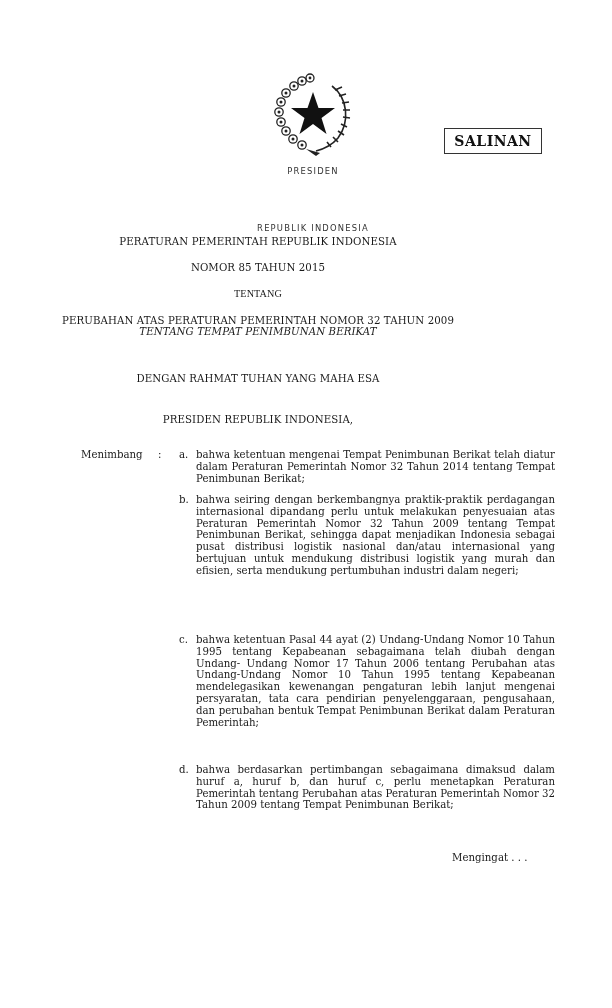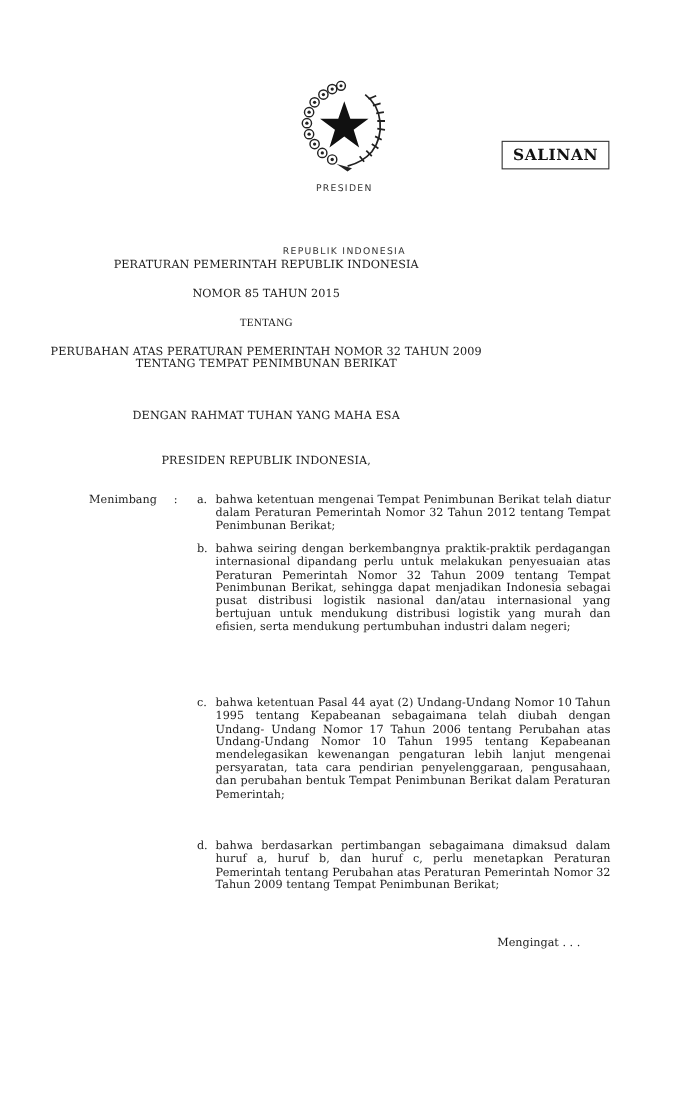--- a/index.html
+++ b/index.html
@@ -8,28 +8,28 @@
     font-family: "DejaVu Serif", "Liberation Serif", serif;
     color: #1a1a1a;
   }
   .emblem { position: absolute; left: 272px; top: 72px; width: 82px; height: 86px; }
   .emblem-caption {
     position: absolute; left: 200px; width: 226px; text-align: center;
     font-family: "DejaVu Sans", "Liberation Sans", sans-serif;
     font-size: 8.4px; letter-spacing: 1.2px; color: #333; line-height: 10px;
   }
   .salinan-box {
-    position: absolute; left: 456px; top: 128px; width: 98px; height: 26px;
+    position: absolute; left: 444px; top: 128px; width: 98px; height: 26px;
     border: 1.3px solid #333; box-sizing: border-box;
     display: flex; align-items: center; justify-content: center;
     font-family: "DejaVu Serif", serif; font-weight: bold; font-size: 14px;
     letter-spacing: 0.5px; color: #111;
   }
   .center-line {
-    position: absolute; left: 0; width: 484px; text-align: center;
+    position: absolute; left: 16px; width: 484px; text-align: center;
     font-size: 10.2px; line-height: 12px; letter-spacing: 0.1px;
   }
   .consider-label { position: absolute; left: 81px; top: 449px; font-size: 10.2px; }
   .consider-colon { position: absolute; left: 158px; top: 449px; font-size: 10.2px; }
   .item { position: absolute; left: 179px; width: 376px; font-size: 10.2px; line-height: 11.8px; }
   .item .letter { position: absolute; left: 0; top: 0; }
   .item .body { margin-left: 17px; text-align: justify; text-align-last: left; }
   .footer-next { position: absolute; left: 452px; top: 852px; font-size: 10.2px; }
 </style>
 </head>
@@ -75,30 +75,30 @@
 </div>
 <div class="emblem-caption" style="top:166px;">PRESIDEN</div>
 <div class="emblem-caption" style="top:177px;margin-top:46px;">REPUBLIK  INDONESIA</div>
 
 <div class="salinan-box">SALINAN</div>
 
 <div class="center-line" style="top:236px;">PERATURAN PEMERINTAH REPUBLIK INDONESIA</div>
 <div class="center-line" style="top:262px;">NOMOR 85 TAHUN 2015</div>
 <div class="center-line" style="top:288px;font-family:Liberation Serif, serif;">TENTANG</div>
 <div class="center-line" style="top:315px;">PERUBAHAN ATAS PERATURAN PEMERINTAH NOMOR 32 TAHUN 2009</div>
-<div class="center-line" style="top:326px;">TENTANG TEMPAT PENIMBUNAN BERIKAT</div>
+<div class="center-line" style="top:326px;font-style:italic;">TENTANG TEMPAT PENIMBUNAN BERIKAT</div>
 <div class="center-line" style="top:373px;">DENGAN RAHMAT TUHAN YANG MAHA ESA</div>
 <div class="center-line" style="top:414px;">PRESIDEN REPUBLIK INDONESIA,</div>
 
 <div class="consider-label">Menimbang</div>
 <div class="consider-colon">:</div>
 
 <div class="item" style="top:449px;">
   <span class="letter">a.</span>
-  <div class="body">bahwa ketentuan  mengenai Tempat Penimbunan Berikat telah diatur dalam Peraturan Pemerintah Nomor 32 Tahun 2012 tentang Tempat Penimbunan Berikat;</div>
+  <div class="body">bahwa ketentuan  mengenai Tempat Penimbunan Berikat telah diatur dalam Peraturan Pemerintah Nomor 32 Tahun 2014 tentang Tempat Penimbunan Berikat;</div>
 </div>
 
 <div class="item" style="top:494px;">
   <span class="letter">b.</span>
   <div class="body">bahwa seiring dengan berkembangnya praktik-praktik perdagangan internasional dipandang perlu untuk melakukan penyesuaian atas Peraturan Pemerintah Nomor 32 Tahun 2009 tentang Tempat Penimbunan Berikat, sehingga dapat menjadikan Indonesia sebagai pusat distribusi logistik nasional dan/atau internasional yang bertujuan untuk mendukung distribusi logistik yang murah dan efisien, serta mendukung pertumbuhan industri dalam negeri;</div>
 </div>
 
 <div class="item" style="top:634px;">
   <span class="letter">c.</span>
   <div class="body">bahwa ketentuan Pasal 44 ayat (2) Undang-Undang Nomor 10 Tahun 1995 tentang Kepabeanan sebagaimana telah diubah dengan Undang- Undang Nomor 17 Tahun 2006 tentang Perubahan atas Undang-Undang Nomor 10 Tahun 1995 tentang Kepabeanan mendelegasikan kewenangan pengaturan lebih lanjut mengenai persyaratan, tata cara pendirian penyelenggaraan, pengusahaan, dan perubahan bentuk Tempat Penimbunan Berikat dalam Peraturan Pemerintah;</div>

